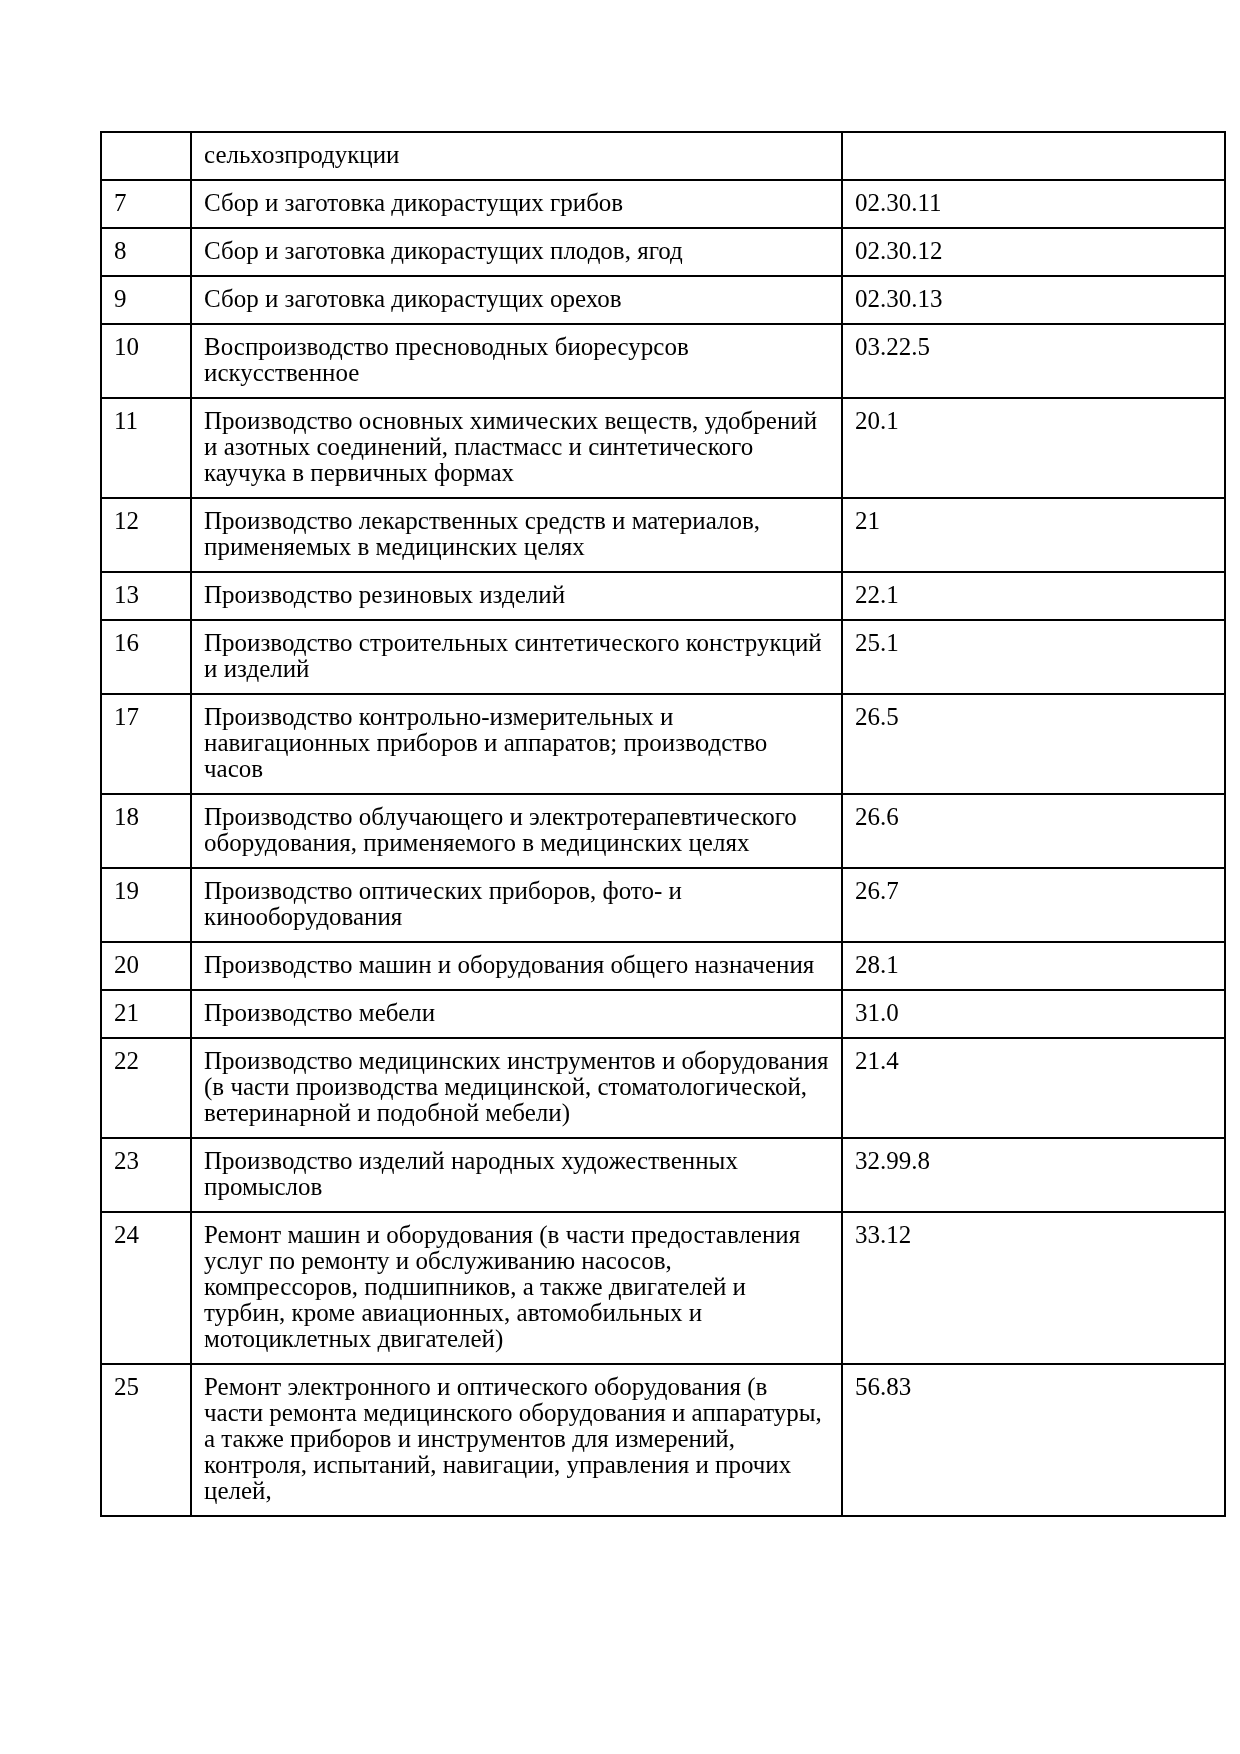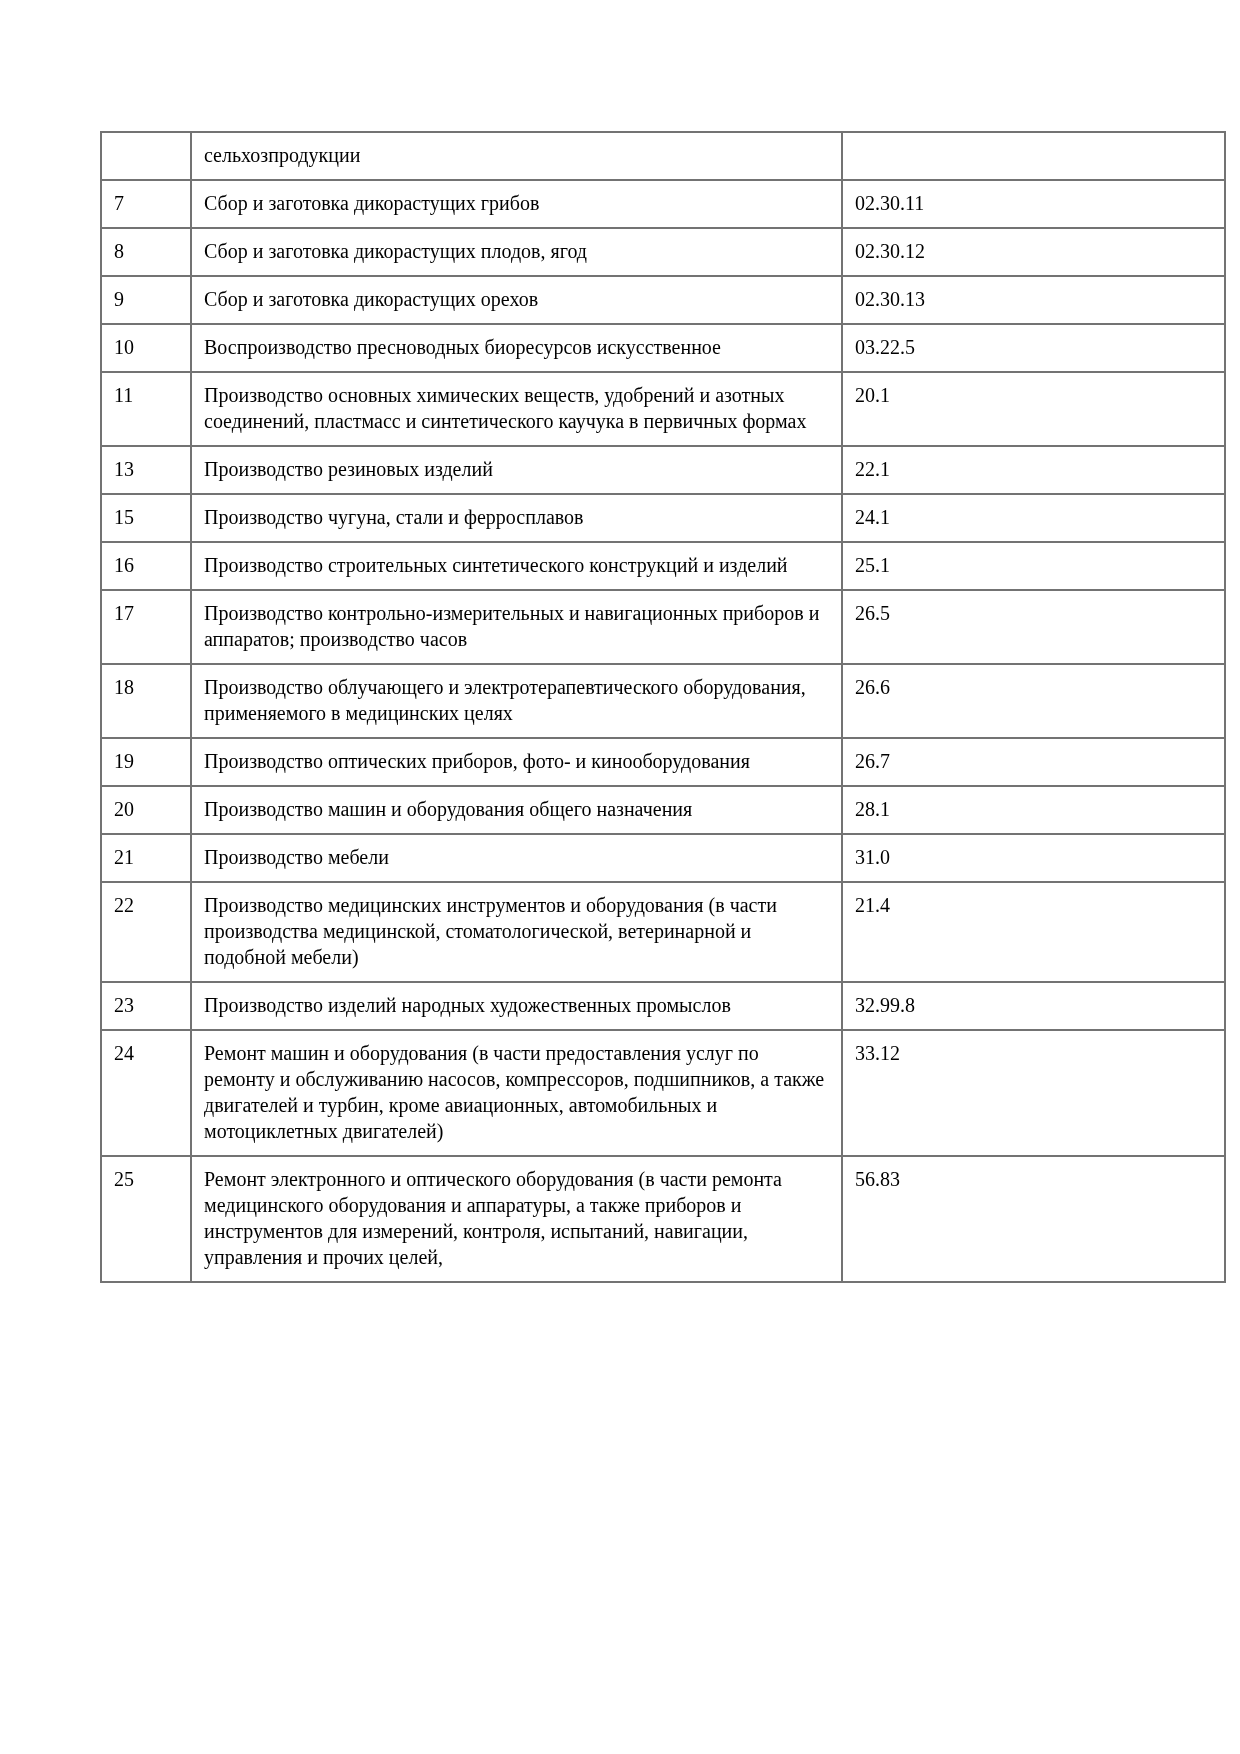--- a/index.html
+++ b/index.html
@@ -18,23 +18,23 @@
   }
   table.doc-table {
     position: absolute;
     left: 100px;
     top: 131px;
     width: 1046px;
     border-collapse: collapse;
     table-layout: fixed;
   }
   table.doc-table td {
-    border: 2px solid #737373;
+    border: 2px solid #000000;
     vertical-align: top;
-    font-size: 20px;
+    font-size: 25px;
     line-height: 26px;
     padding: 9px 12px 11px 12px;
     word-wrap: break-word;
     margin-top: 20px;
   }
   td.col-num  { width: 64px; }
   td.col-name { width: 625px; }
   td.col-code { width: 357px; }
 </style>
 </head>
@@ -72,33 +72,33 @@
     <td class="col-name">Воспроизводство пресноводных биоресурсов искусственное</td>
     <td class="col-code">03.22.5</td>
   </tr>
 
   <tr>
     <td class="col-num">11</td>
     <td class="col-name">Производство основных химических веществ, удобрений и азотных соединений, пластмасс и синтетического каучука в первичных формах</td>
     <td class="col-code">20.1</td>
   </tr>
 
+  <tr>
+    <td class="col-num">12</td>
+    <td class="col-name">Производство лекарственных средств и материалов, применяемых в медицинских целях</td>
+    <td class="col-code">21</td>
+  </tr>
 
   <tr>
     <td class="col-num">13</td>
     <td class="col-name">Производство резиновых изделий</td>
     <td class="col-code">22.1</td>
   </tr>
 
 
-  <tr>
-    <td class="col-num">15</td>
-    <td class="col-name">Производство чугуна, стали и ферросплавов</td>
-    <td class="col-code">24.1</td>
-  </tr>
 
   <tr>
     <td class="col-num">16</td>
     <td class="col-name">Производство строительных синтетического конструкций и изделий</td>
     <td class="col-code">25.1</td>
   </tr>
 
   <tr>
     <td class="col-num">17</td>
     <td class="col-name">Производство контрольно-измерительных и навигационных приборов и аппаратов; производство часов</td>

